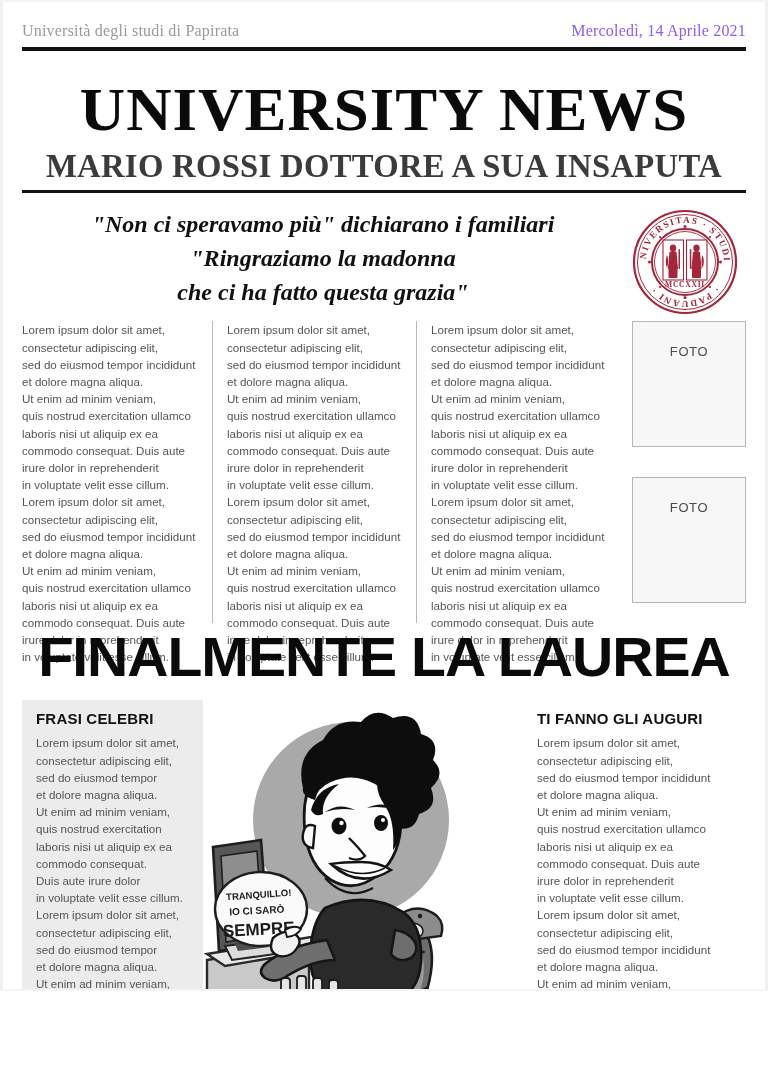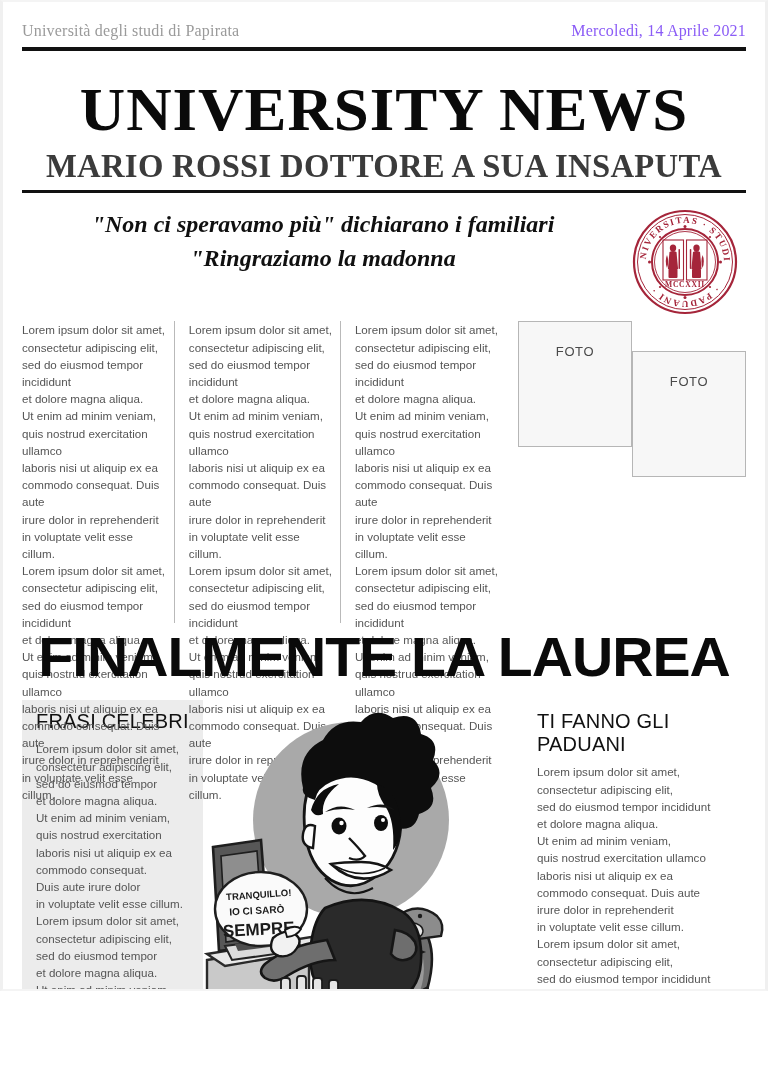--- a/index.html
+++ b/index.html
@@ -133,22 +133,22 @@
   .col p {
     margin: 0;
     font-size: 11.6px;
     line-height: 17.2px;
     color: #555555;
     white-space: pre-line;
   }
   .photos {
     flex: 1 1 auto;
     display: flex;
-    flex-direction: row;
-    align-items: flex-start;
+    flex-direction: column;
+    align-items: center;
     padding-left: 12px;
   }
   .photo-box {
     width: 114px;
     height: 126px;
     border: 1px solid #b6b6b6;
     background: #f7f7f7;
     box-sizing: border-box;
     display: flex;
     justify-content: center;
@@ -187,22 +187,22 @@
     padding: 10px 12px 14px 14px;
     box-sizing: border-box;
     min-height: 327px;
   }
   .panel-plain {
     width: 215px;
     padding: 10px 2px 0 6px;
     box-sizing: border-box;
   }
   .panel-head {
-    font-size: 20px;
-    font-weight: normal;
+    font-size: 15px;
+    font-weight: bold;
     color: #111111;
     letter-spacing: .2px;
     margin-bottom: 7px;
   }
   .panel-body {
     margin: 0;
     font-size: 11.6px;
     line-height: 17.2px;
     color: #555555;
     white-space: pre-line;
@@ -231,20 +231,21 @@
   <div class="masthead">
     <div class="masthead-title">UNIVERSITY NEWS</div>
     <div class="masthead-sub">MARIO ROSSI DOTTORE A SUA INSAPUTA</div>
   </div>
   <div class="rule-thin"></div>
 
   <div class="deck-row">
     <div class="deck">
       <div>"Non ci speravamo più" dichiarano i familiari</div>
       <div>"Ringraziamo la madonna</div>
+      <div>che ci ha fatto questa grazia"</div>
     </div>
 
     <div class="seal">
       <svg width="110" height="110" viewBox="0 0 110 110">
         <defs>
           <path id="arcTop" d="M 16,55 A 39,39 0 0 1 94,55" fill="none"></path>
           <path id="arcBot" d="M 94,55 A 39,39 0 0 1 16,55" fill="none"></path>
         </defs>
         <circle cx="55" cy="55" r="51" fill="none" stroke="#a5253a" stroke-width="2.2"></circle>
         <circle cx="55" cy="55" r="47.5" fill="none" stroke="#a5253a" stroke-width="1"></circle>
@@ -494,21 +495,21 @@
           <path d="M 46,318 q 12,2 10,14 q -2,12 -12,10 z" fill="none" stroke="#1c1c1c" stroke-width="2.4"></path>
           <path d="M 12,310 q 8,-12 18,-6 q 10,-8 16,6 q -18,4 -34,0 z" fill="#fafafa" stroke="#1c1c1c" stroke-width="2.2"></path>
           <circle cx="22" cy="326" r="2.6" fill="#1c1c1c"></circle>
           <circle cx="36" cy="326" r="2.6" fill="#1c1c1c"></circle>
           <path d="M 20,336 q 9,8 18,0" fill="none" stroke="#1c1c1c" stroke-width="2.2"></path>
         </g>
       </svg>
     </div>
 
     <div class="panel-plain">
-      <div class="panel-head">TI FANNO GLI PADUANI</div>
+      <div class="panel-head">TI FANNO GLI AUGURI</div>
       <p class="panel-body">Lorem ipsum dolor sit amet,
 consectetur adipiscing elit,
 sed do eiusmod tempor incididunt
 et dolore magna aliqua.
 Ut enim ad minim veniam,
 quis nostrud exercitation ullamco
 laboris nisi ut aliquip ex ea
 commodo consequat. Duis aute
 irure dolor in reprehenderit
 in voluptate velit esse cillum.

